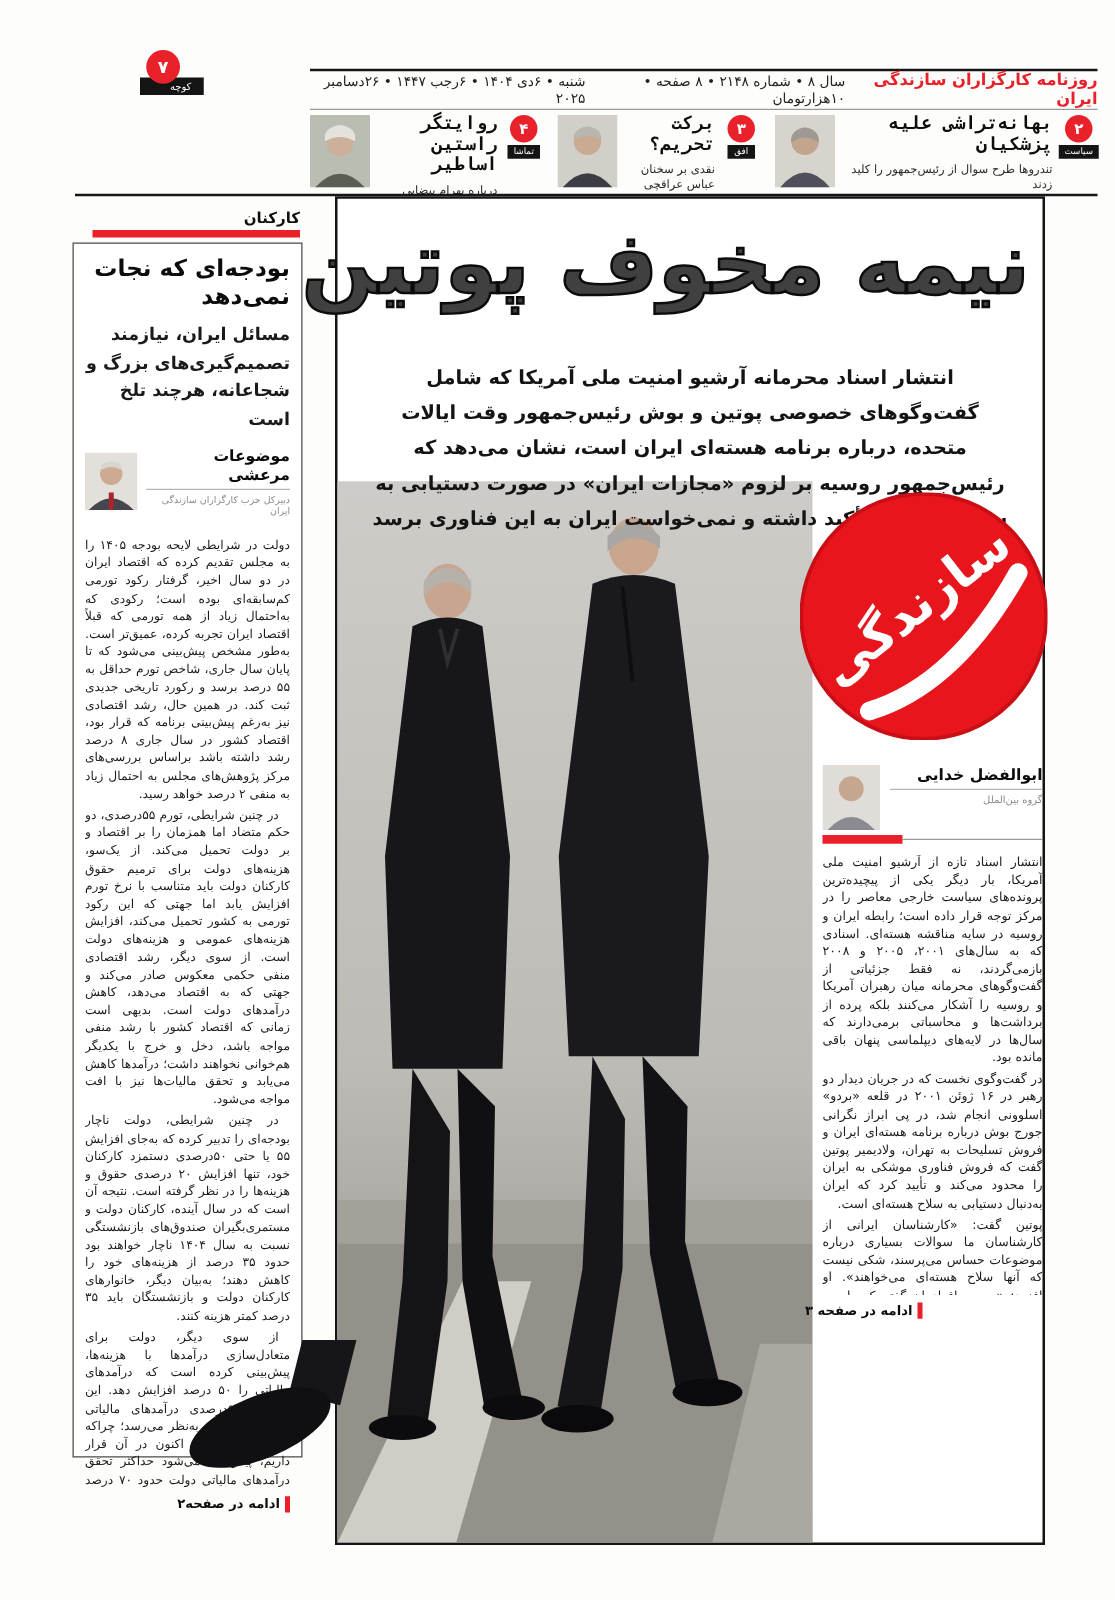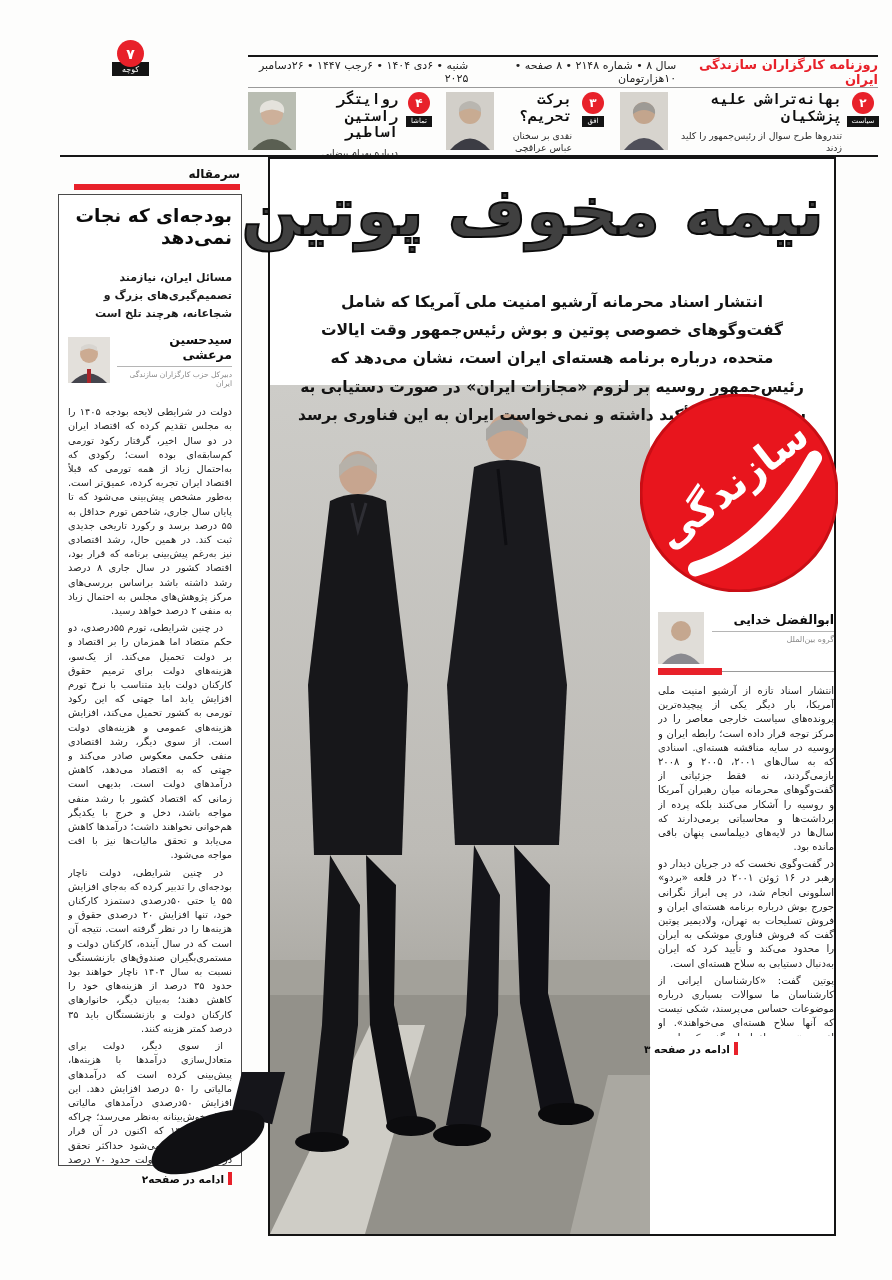--- a/index.html
+++ b/index.html
@@ -3,21 +3,21 @@
 <meta charset="utf-8">
 <style>
   html,body{margin:0;padding:0;background:#e9e7e3;}
   .page{position:relative;width:892px;height:1280px;margin:0 auto;background:#fdfdfc;
         direction:rtl;font-family:"DejaVu Sans",sans-serif;color:#111;overflow:hidden;}
   .abs{position:absolute;}
   
   .tab7-circle{left:117px;top:40px;width:27px;height:27px;border-radius:50%;background:#e8212a;
      color:#fff;font-weight:bold;font-size:14px;display:flex;align-items:center;justify-content:center;z-index:4;}
   .tab7-chip{left:112px;top:62px;width:37px;height:14px;background:#141414;color:#fff;font-size:8px;
-     display:flex;align-items:center;justify-content:center;z-index:3;}
+     display:flex;align-items:center;justify-content:center;z-index:3;padding-left:14px;}
   
   .promo-box{left:60px;top:64px;width:180px;height:100px;border:1px solid #333;background:#fff;
      box-sizing:border-box;padding-top:24px;}
   .promo-title{color:#e8212a;font-weight:bold;font-size:19px;text-align:center;line-height:1.05;}
   .promo-body{font-size:9.3px;font-weight:600;line-height:1.55;text-align:center;padding:4px 7px 0 7px;color:#1a1a1a;}
   
   .rule{background:#161616;}
   .masthead-row{left:248px;top:59px;width:630px;height:26px;display:flex;justify-content:space-between;
      align-items:center;font-size:11px;color:#222;}
   .brand{color:#e8212a;font-weight:bold;font-size:13px;}
@@ -57,21 +57,21 @@
   .intl-body p{margin:0 0 3px 0;}
   .cont{display:flex;align-items:center;gap:4px;font-weight:bold;font-size:10.5px;color:#0d0d0d;}
   .cont .mark{width:4px;height:13px;background:#e8212a;flex:none;}
   .intl-cont{left:644px;top:1042px;}
   
   .ed-kicker{left:58px;top:167px;width:182px;text-align:right;font-size:12px;font-weight:bold;color:#111;}
   .ed-kickbar{left:74px;top:184px;width:166px;height:6px;background:#e8212a;}
   .ed-box{left:58px;top:194px;width:184px;height:972px;border:1px solid #4a4a4a;background:#fff;
      box-sizing:border-box;padding:10px 9px;}
   .ed-title{font-size:18.5px;font-weight:bold;text-align:right;line-height:1.2;color:#0c0c0c;}
-  .ed-dek{margin-top:20px;font-size:11px;font-weight:bold;line-height:1.6;text-align:right;color:#1a1a1a;}
+  .ed-dek{margin-top:8px;font-size:14px;font-weight:bold;line-height:1.6;text-align:right;color:#1a1a1a;}
   .ed-author{margin-top:10px;display:flex;direction:ltr;gap:7px;align-items:center;}
   .ed-author .txt{flex:1;text-align:right;direction:rtl;}
   .ed-role{font-size:7.5px;color:#8a8a8a;}
   .ed-body{margin-top:17px;height:762px;overflow:hidden;font-size:9.8px;line-height:1.45;text-align:justify;color:#1c1c1c;}
   .ed-body p{margin:0 0 3px 0;text-indent:9px;}
   .ed-body p:first-child{text-indent:0;}
   .shoe-pop{left:146px;top:1072px;width:140px;height:115px;z-index:6;}
 </style>
 </head>
 <body>
@@ -218,36 +218,36 @@
   <div class="abs intl-body">
     <p>انتشار اسناد تازه از آرشیو امنیت ملی آمریکا، بار دیگر یکی از پیچیده‌ترین پرونده‌های سیاست خارجی معاصر را در مرکز توجه قرار داده است؛ رابطه ایران و روسیه در سایه مناقشه هسته‌ای. اسنادی که به سال‌های ۲۰۰۱، ۲۰۰۵ و ۲۰۰۸ بازمی‌گردند، نه فقط جزئیاتی از گفت‌وگوهای محرمانه میان رهبران آمریکا و روسیه را آشکار می‌کنند بلکه پرده از برداشت‌ها و محاسباتی برمی‌دارند که سال‌ها در لایه‌های دیپلماسی پنهان باقی مانده بود.</p>
     <p>در گفت‌وگوی نخست که در جریان دیدار دو رهبر در ۱۶ ژوئن ۲۰۰۱ در قلعه «بردو» اسلوونی انجام شد، در پی ابراز نگرانی جورج بوش درباره برنامه هسته‌ای ایران و فروش تسلیحات به تهران، ولادیمیر پوتین گفت که فروش فناوری موشکی به ایران را محدود می‌کند و تأیید کرد که ایران به‌دنبال دستیابی به سلاح هسته‌ای است.</p>
     <p>پوتین گفت: «کارشناسان ایرانی از کارشناسان ما سوالات بسیاری درباره موضوعات حساس می‌پرسند، شکی نیست که آنها سلاح هسته‌ای می‌خواهند». او افزود: «من به افرادمان گفتم که راجع‌به چنین مسائلی با آنها صحبت نکنند.»</p>
   </div>
   <div class="abs cont intl-cont">
     <span class="mark"></span>
     <span>ادامه در صفحه ۳</span>
   </div>
 
-  <div class="abs ed-kicker">سرمقاله</div>
+  <div class="abs ed-kicker">کارکنان</div>
   <div class="abs ed-kickbar"></div>
 
   <div class="abs ed-box">
     <div class="ed-title">بودجه‌ای که نجات نمی‌دهد</div>
     <div class="ed-dek">مسائل ایران، نیازمند تصمیم‌گیری‌های بزرگ و شجاعانه، هرچند تلخ است</div>
     <div class="ed-author">
       <svg width="42" height="46">
         <rect width="42" height="46" fill="#e3e0db"></rect>
           <circle cx="21" cy="17" r="9" fill="#ccab92"></circle>
         <path d="M13 10 Q21 4 29 10 L29 14 Q21 9 13 14 Z" fill="#d8d5d0"></path>
         <path d="M3 46 Q21 27 39 46 Z" fill="#45454d"></path>
         <rect x="19" y="32" width="4" height="14" fill="#a8252b"></rect>
       </svg>
       <div class="txt">
-        <div class="a-name">سیدحسین مرعشی</div>
+        <div class="a-name">موضوعات مرعشی</div>
         <div class="a-rule"></div>
         <div class="ed-role">دبیرکل حزب کارگزاران سازندگی ایران</div>
       </div>
     </div>
     <div class="ed-body">
       <p>دولت در شرایطی لایحه بودجه ۱۴۰۵ را به مجلس تقدیم کرده که اقتصاد ایران در دو سال اخیر، گرفتار رکود تورمی کم‌سابقه‌ای بوده است؛ رکودی که به‌احتمال زیاد از همه تورمی که قبلاً اقتصاد ایران تجربه کرده، عمیق‌تر است. به‌طور مشخص پیش‌بینی می‌شود که تا پایان سال جاری، شاخص تورم حداقل به ۵۵ درصد برسد و رکورد تاریخی جدیدی ثبت کند. در همین حال، رشد اقتصادی نیز به‌رغم پیش‌بینی برنامه که قرار بود، اقتصاد کشور در سال جاری ۸ درصد رشد داشته باشد براساس بررسی‌های مرکز پژوهش‌های مجلس به احتمال زیاد به منفی ۲ درصد خواهد رسید.</p>
       <p>در چنین شرایطی، تورم ۵۵درصدی، دو حکم متضاد اما همزمان را بر اقتصاد و بر دولت تحمیل می‌کند. از یک‌سو، هزینه‌های دولت برای ترمیم حقوق کارکنان دولت باید متناسب با نرخ تورم افزایش یابد اما جهتی که این رکود تورمی به کشور تحمیل می‌کند، افزایش هزینه‌های عمومی و هزینه‌های دولت است. از سوی دیگر، رشد اقتصادی منفی حکمی معکوس صادر می‌کند و جهتی که به اقتصاد می‌دهد، کاهش درآمدهای دولت است. بدیهی است زمانی که اقتصاد کشور با رشد منفی مواجه باشد، دخل و خرج با یکدیگر هم‌خوانی نخواهند داشت؛ درآمدها کاهش می‌یابد و تحقق مالیات‌ها نیز با افت مواجه می‌شود.</p>
       <p>در چنین شرایطی، دولت ناچار بودجه‌ای را تدبیر کرده که به‌جای افزایش ۵۵ یا حتی ۵۰درصدی دستمزد کارکنان خود، تنها افزایش ۲۰ درصدی حقوق و هزینه‌ها را در نظر گرفته است. نتیجه آن است که در سال آینده، کارکنان دولت و مستمری‌بگیران صندوق‌های بازنشستگی نسبت به سال ۱۴۰۴ ناچار خواهند بود حدود ۳۵ درصد از هزینه‌های خود را کاهش دهند؛ به‌بیان دیگر، خانوارهای کارکنان دولت و بازنشستگان باید ۳۵ درصد کمتر هزینه کنند.</p>
       <p>از سوی دیگر، دولت برای متعادل‌سازی درآمدها با هزینه‌ها، پیش‌بینی کرده است که درآمدهای مالیاتی را ۵۰ درصد افزایش دهد. این افزایش ۵۰درصدی درآمدهای مالیاتی بسیار خوش‌بینانه به‌نظر می‌رسد؛ چراکه در سال ۱۴۰۴ که اکنون در آن قرار داریم، پیش‌بینی می‌شود حداکثر تحقق درآمدهای مالیاتی دولت حدود ۷۰ درصد باشد. به این معنا که دولت سال ۱۴۰۴ را در حالی به پایان خواهد رساند که حدود ۳۰ درصد از درآمدهای مالیاتی پیش‌بینی شده محقق نشده است و شرایط رکود تورمی نیز به سال آینده منتقل خواهد شد. در چنین شرایطی، چطور می‌توان باور کرد که دولت قادر خواهد بود، درآمدهای مالیاتی‌اش را ۵۰ درصد افزایش دهد؟</p>
 

